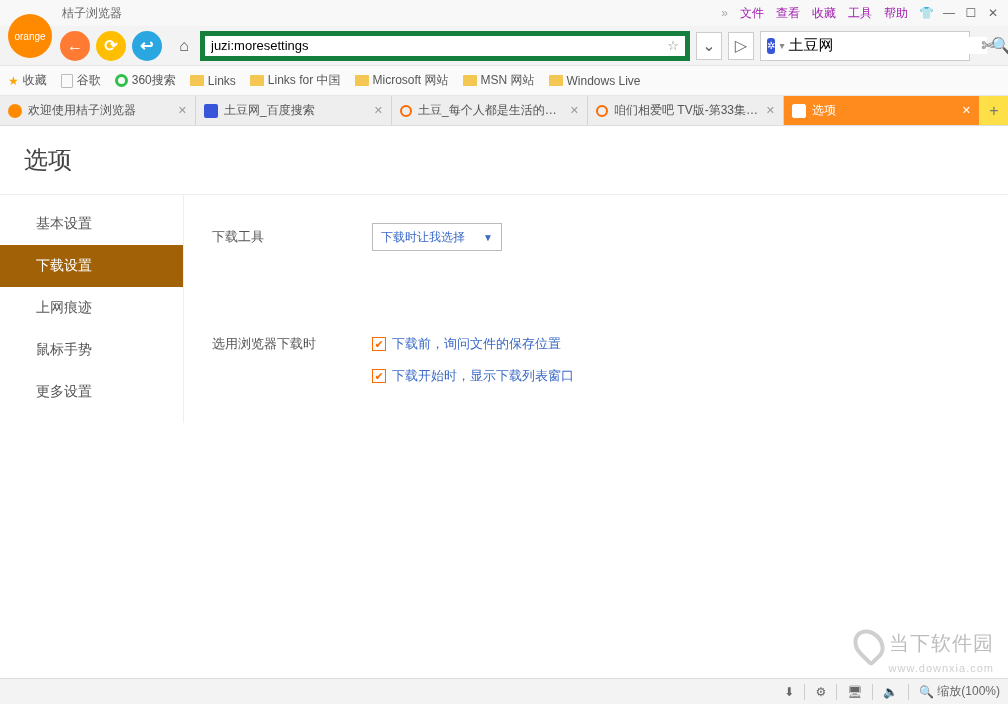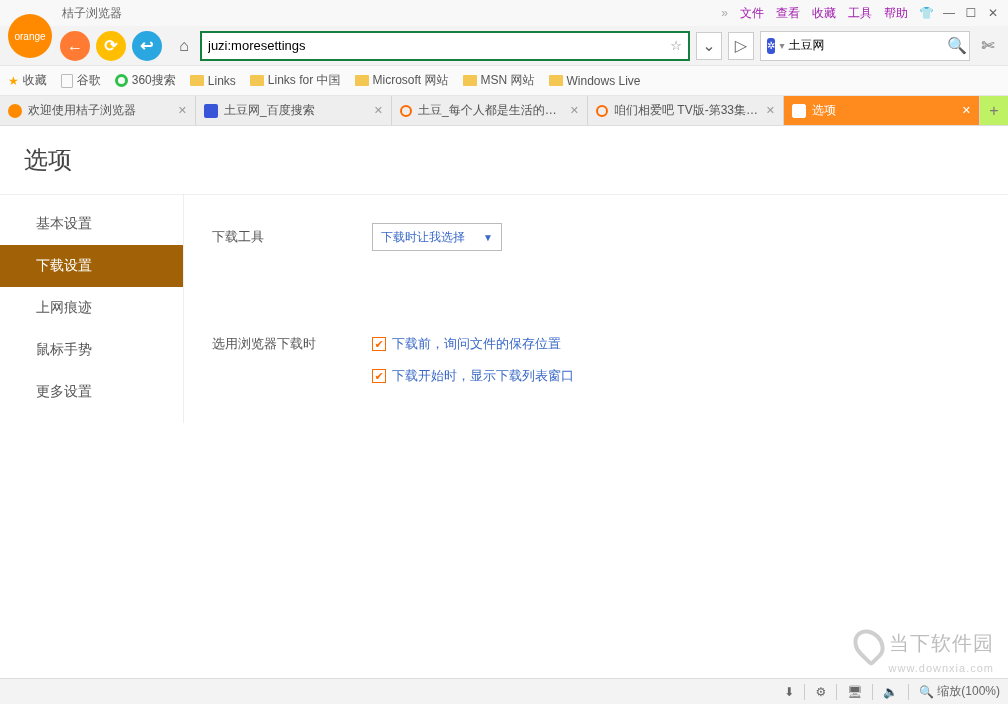--- a/index.html
+++ b/index.html
@@ -11,37 +11,37 @@
 .topbar .spacer { flex: 1; }
 .topbar .menu-item { margin: 0 6px; cursor: pointer; color: #a21caf; }
 .topbar .win-btn { width: 18px; height: 18px; margin-left: 4px; display:flex; align-items:center; justify-content:center; cursor:pointer; color:#666; }
 
 .navbar { height: 40px; background: #f3f3f3; display: flex; align-items: center; padding: 0 8px 0 60px; gap: 6px; border-bottom: 1px solid #e6e6e6; }
 .nav-circle { width: 30px; height: 30px; border-radius: 50%; display:flex; align-items:center; justify-content:center; color:#fff; cursor:pointer; font-size:16px; font-weight:bold; }
 .back { background: #ff7b33; }
 .refresh { background: #ffbf00; }
 .fwd { background: #2aa6e0; }
 .home-icon { width:20px; height:20px; margin-left:6px; cursor:pointer; color:#555; display:flex; align-items:center; justify-content:center; }
-.url-bar { flex: 1; height: 30px; border: 2px solid #15803d; background:#fff; display:flex; align-items:center; padding:0 6px; font-size:13px; color:#333; gap:6px; }
+.url-bar { flex: 1; height: 30px; border: 5px solid #15803d; background:#fff; display:flex; align-items:center; padding:0 6px; font-size:13px; color:#333; gap:6px; }
 .url-bar input { flex:1; border:none; outline:none; font-size:13px; }
 .url-bar .star { color:#888; cursor:pointer; }
 .btn-sq { width:26px; height:28px; border:1px solid #ccc; background:#fff; display:flex; align-items:center; justify-content:center; cursor:pointer; color:#666; }
 .search-box { width: 210px; height: 30px; border:1px solid #ccc; background:#fff; display:flex; align-items:center; padding:0 6px; gap:4px; }
 .search-box .paw { width:16px; height:16px; background:#3a56d8; border-radius:3px; display:flex; align-items:center; justify-content:center; color:#fff; font-size:10px; }
-.search-box input { flex:1; border:none; outline:none; font-size:12px; }
+.search-box input { flex:1; border:none; outline:none; font-size:15px; }
 .scissors { width:24px; cursor:pointer; color:#666; text-align:center; font-size:16px; }
 
 .bookmarks { height: 30px; background:#fafafa; border-bottom:1px solid #e6e6e6; display:flex; align-items:center; padding:0 8px; gap:14px; font-size:12px; color:#555; }
 .bm-item { display:flex; align-items:center; gap:4px; cursor:pointer; }
 .bm-star { color:#ffa500; }
 .folder-ico { width:14px; height:11px; background:#f4c753; border-radius:1px; }
 .page-ico { width:12px; height:14px; border:1px solid #bbb; border-radius:1px; }
 .ring-ico { width:13px; height:13px; border:3px solid #2ec04a; border-radius:50%; }
 
-.tabs { height: 30px; background:#bef264; display:flex; align-items:stretch; border-bottom:1px solid #ddd; }
+.tabs { height: 30px; background:#fde047; display:flex; align-items:stretch; border-bottom:1px solid #ddd; }
 .tab { display:flex; align-items:center; gap:6px; padding:0 8px; border-right:1px solid #d5d5d5; font-size:12px; color:#555; min-width:196px; max-width:196px; cursor:pointer; background:#eee; }
 .tab.active { background:#ff8a1e; color:#fff; }
 .tab .tab-ico { width:14px; height:14px; border-radius:2px; flex-shrink:0; }
 .tab .tab-label { flex:1; white-space:nowrap; overflow:hidden; text-overflow:ellipsis; }
 .tab .tab-close { color:#999; font-size:11px; cursor:pointer; }
 .tab.active .tab-close { color:#fff; }
 .newtab { width:28px; display:flex; align-items:center; justify-content:center; color:#777; cursor:pointer; font-size:16px; }
 .page-header { padding: 18px 24px; font-size:24px; color:#444; border-bottom:1px solid #eee; }
 .content-wrap { flex:1; display:flex; flex-direction:column; }
 .body { flex:1; display:flex; }

